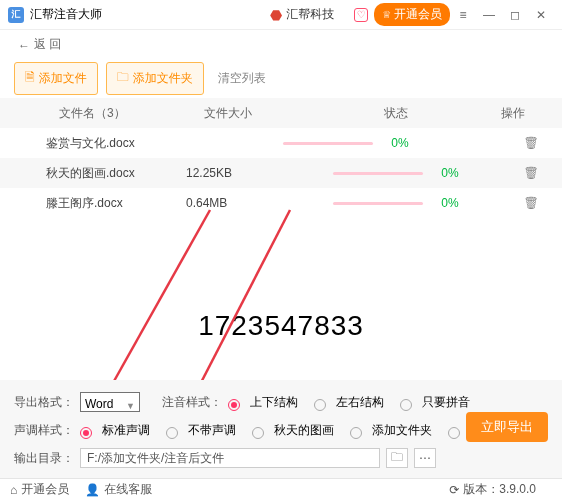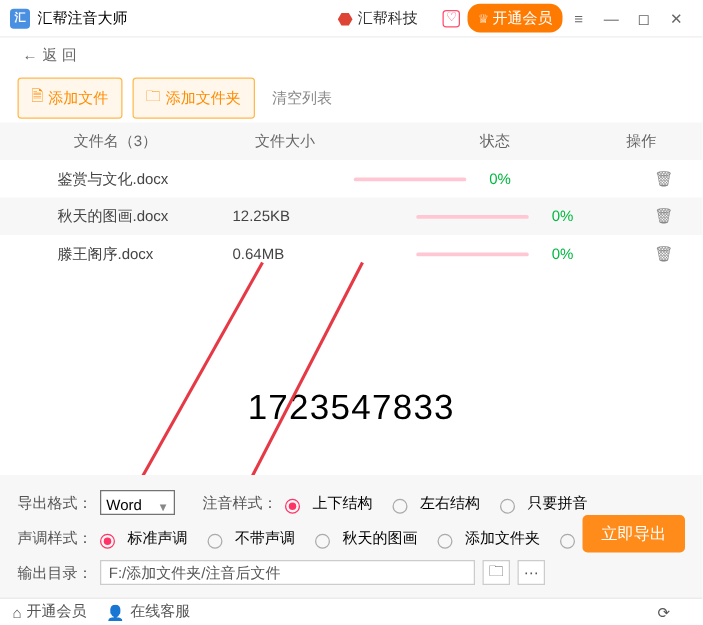--- a/index.html
+++ b/index.html
@@ -179,14 +179,15 @@
       <span>⌂</span>
       <span>开通会员</span>
     </div>
   <div class="fitem">
       <span>👤</span>
       <span>在线客服</span>
     </div>
   <div class="footer-spacer"></div>
   <div class="fitem">
       <span>⟳</span>
+      <span>版本：3.9.0.0</span>
     </div>
 </div>
 
 </body></html>

